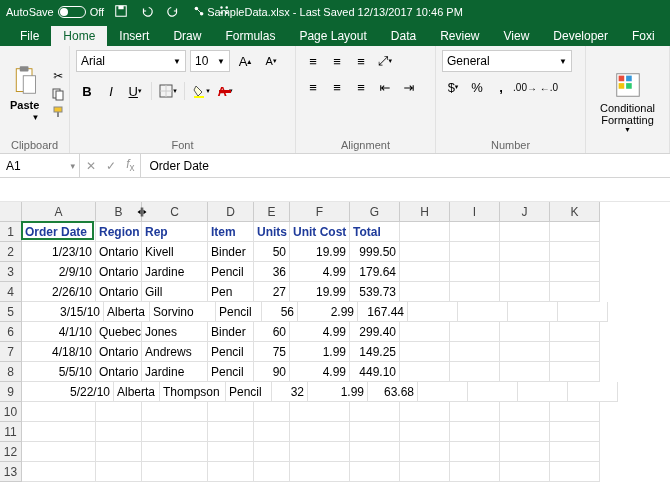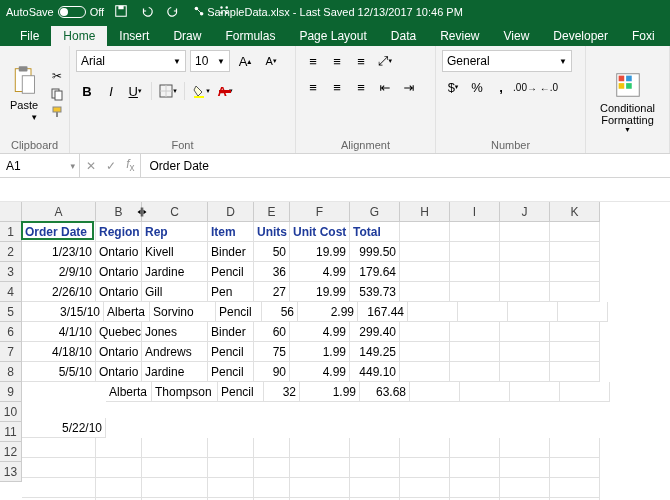--- a/index.html
+++ b/index.html
@@ -15,21 +15,21 @@
 .titlebar .fileinfo span { pointer-events: auto; }
 
 .tabs { height: 22px; background: #0c6430; display: flex; align-items: flex-end; padding-left: 8px; }
 .tab { color: #fff; font-size: 12px; padding: 3px 12px; cursor: pointer; }
 .tab.active { background: #f3f3f3; color: #0c6430; }
 
 .ribbon { height: 108px; background: #f3f3f3; border-bottom: 1px solid #d4d4d4; display: flex; }
 .ribbon-group { border-right: 1px solid #e1e1e1; padding: 4px 6px 0; display: flex; flex-direction: column; }
 .ribbon-group .group-content { flex: 1; display: flex; align-items: center; gap: 4px; }
 .ribbon-group .group-label { text-align: center; font-size: 11px; color: #666; padding: 2px 0; border-top: 0; }
-.paste-btn { display: flex; flex-direction: column; align-items: flex-end; gap: 2px; padding: 2px 4px; cursor: pointer; }
+.paste-btn { display: flex; flex-direction: column; align-items: flex-end; gap: 2px; padding: 2px 4px; cursor: pointer; font-weight: bold; }
 .paste-btn svg { width: 28px; height: 32px; }
 .small-col { display: flex; flex-direction: column; gap: 2px; margin-left: 2px;}
 .small-col div { width: 18px; height: 16px; display:flex; align-items:center; justify-content:center; cursor:pointer;}
 .font-row { display:flex; align-items:center; gap:4px; margin-bottom:4px;}
 .font-select { height:22px; border:1px solid #ccc; background:#fff; font-size:12px; padding:0 4px; display:flex; align-items:center; justify-content:space-between; cursor:pointer;}
 .btn-row { display:flex; gap:2px;}
 .ribbon-btn { width:22px; height:22px; display:flex; align-items:center; justify-content:center; cursor:pointer; font-size:13px;}
 .big-btn { display:flex; flex-direction:column; align-items:center; padding:2px 6px; cursor:pointer; font-size:11px; text-align:center;}
 .big-btn svg { width:30px; height:30px; margin-bottom:2px;}
 
@@ -397,21 +397,21 @@
         <div class="cell" style="width: 46px;">Pencil</div>
         <div class="cell num" style="width: 36px;">90</div>
         <div class="cell num" style="width: 60px;">4.99</div>
         <div class="cell num" style="width: 50px;">449.10</div>
         <div class="cell" style="width: 50px;"></div>
         <div class="cell" style="width: 50px;"></div>
         <div class="cell" style="width: 50px;"></div>
         <div class="cell" style="width: 50px;"></div>
       </div>
       <div class="cell-row">
-        <div class="cell num" style="width: 84px; margin-top: 36px;">5/22/10</div>
+        <div class="cell num" style="width: 92px;">5/22/10</div>
         <div class="cell" style="width: 46px;">Alberta</div>
         <div class="cell" style="width: 66px;">Thompson</div>
         <div class="cell" style="width: 46px;">Pencil</div>
         <div class="cell num" style="width: 36px;">32</div>
         <div class="cell num" style="width: 60px;">1.99</div>
         <div class="cell num" style="width: 50px;">63.68</div>
         <div class="cell" style="width: 50px;"></div>
         <div class="cell" style="width: 50px;"></div>
         <div class="cell" style="width: 50px;"></div>
         <div class="cell" style="width: 50px;"></div>

